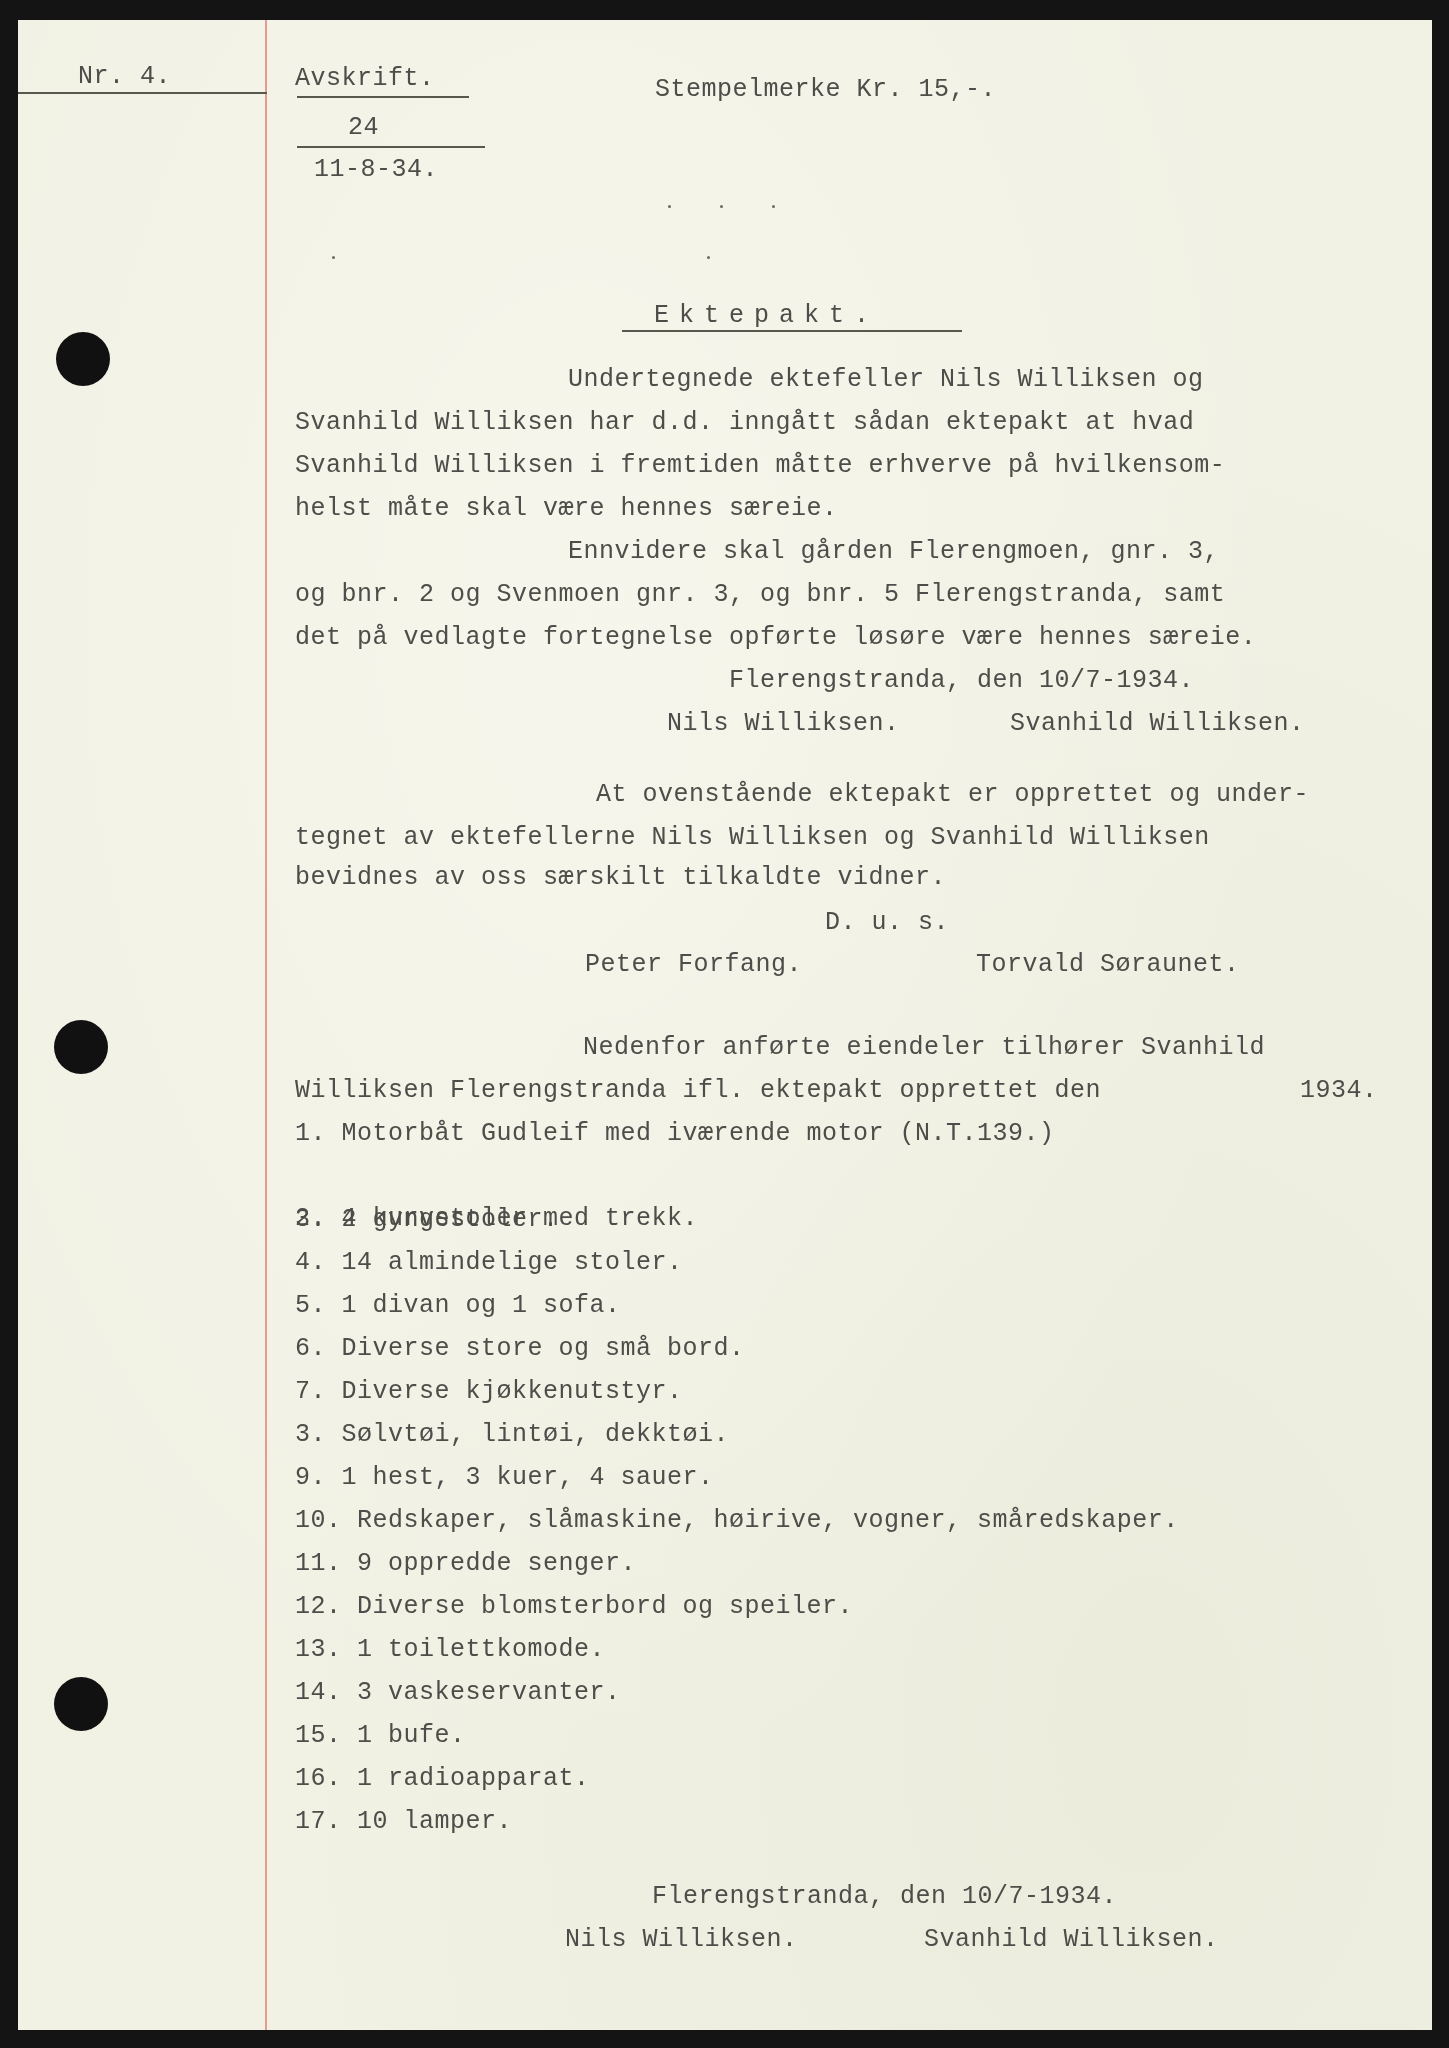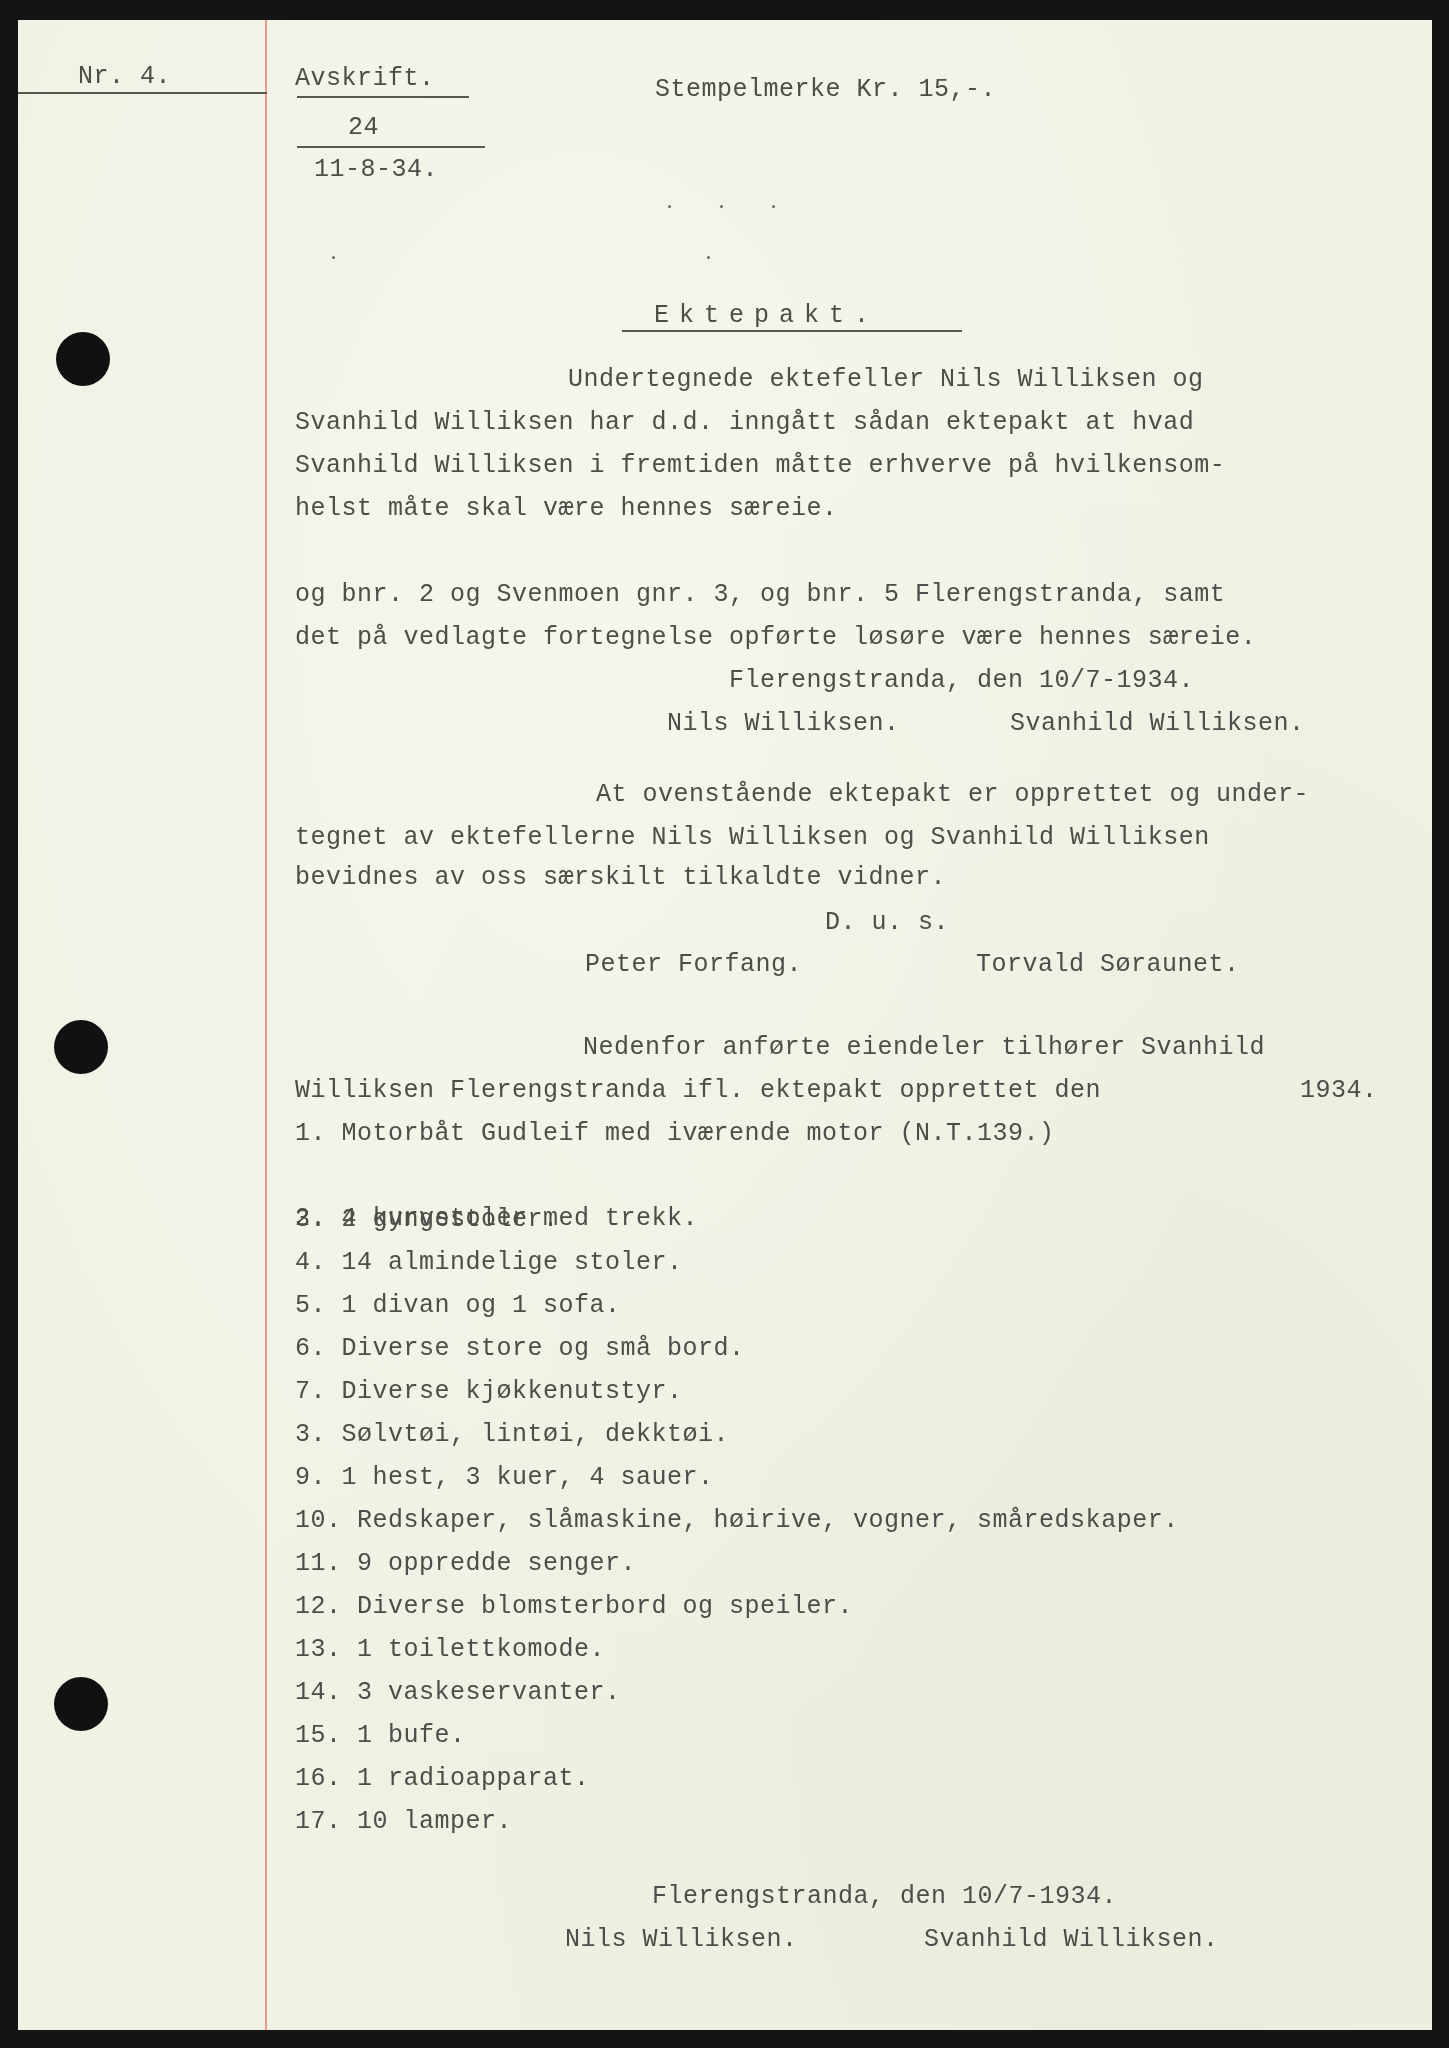--- a/index.html
+++ b/index.html
@@ -61,20 +61,21 @@
   <div class="dot" style="left:314px; top:236px;"></div>
   <div class="dot" style="left:689px; top:236px;"></div>
 
   <div class="t title" style="left:636px; top:281px;">Ektepakt.</div>
   <div class="rule" style="left:604px; top:310px; width:340px;"></div>
 
   <div class="t" style="left:550px; top:345px;">Undertegnede ektefeller Nils Williksen og</div>
   <div class="t" style="left:277px; top:431px;">Svanhild Williksen i fremtiden måtte erhverve på hvilkensom-</div>
   <div class="t" style="left:277px; top:388px;">Svanhild Williksen har d.d. inngått sådan ektepakt at hvad</div>
   <div class="t" style="left:277px; top:474px;">helst måte skal være hennes særeie.</div>
+  <div class="t" style="left:550px; top:517px;">Ennvidere skal gården Flerengmoen, gnr. 3,</div>
   <div class="t" style="left:277px; top:560px;">og bnr. 2 og Svenmoen gnr. 3, og bnr. 5 Flerengstranda, samt</div>
   <div class="t" style="left:277px; top:603px;">det på vedlagte fortegnelse opførte løsøre være hennes særeie.</div>
 
   <div class="t" style="left:711px; top:646px;">Flerengstranda, den 10/7-1934.</div>
   <div class="t" style="left:649px; top:689px;">Nils Williksen.</div>
   <div class="t" style="left:992px; top:689px;">Svanhild Williksen.</div>
 
   <div class="t" style="left:550px; top:760px;margin-left:28px;">At ovenstående ektepakt er opprettet og under-</div>
   <div class="t" style="left:277px; top:803px;text-align:right;">tegnet av ektefellerne Nils Williksen og Svanhild Williksen</div>
   <div class="t" style="left:277px; top:843px;">bevidnes av oss særskilt tilkaldte vidner.</div>

